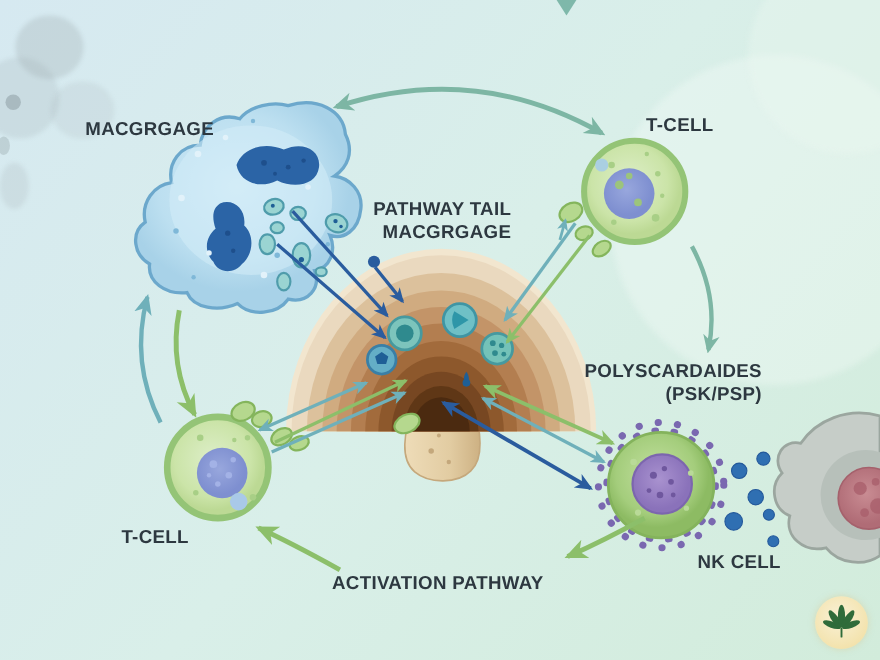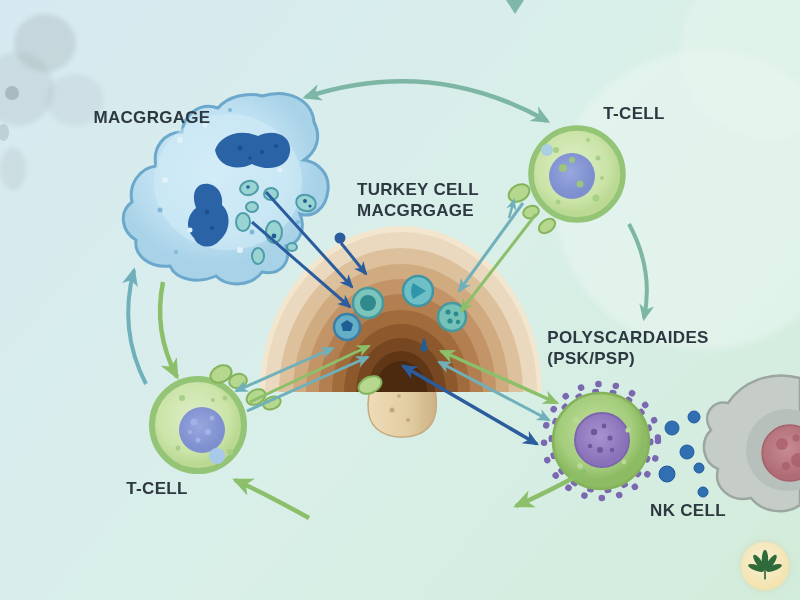--- a/index.html
+++ b/index.html
@@ -14,21 +14,21 @@
   .b3{left:46px;top:74px;width:58px;height:52px;background:rgba(168,180,184,.18);filter:blur(2px);}
   .d1{left:5px;top:86px;width:14px;height:14px;background:rgba(128,144,150,.45);}
   .d2{left:-2px;top:124px;width:11px;height:17px;background:rgba(140,155,160,.32);}
   .b4{left:0px;top:148px;width:26px;height:42px;background:rgba(158,172,176,.2);filter:blur(2px);}
   .halo1{left:555px;top:50px;width:300px;height:300px;background:rgba(245,252,248,.35);filter:blur(3px);}
   .halo2{left:680px;top:-40px;width:180px;height:180px;background:rgba(235,248,240,.4);filter:blur(3px);}
   svg.canvas{position:absolute;left:0;top:0;}
   .label{
     position:absolute;transform:translateX(-50%);
     font-size:17px;font-weight:600;letter-spacing:.3px;
-    color:var(--ink);white-space:nowrap;text-align:left;line-height:21px;margin-left:16px;
+    color:var(--ink);white-space:nowrap;text-align:right;line-height:21px;
   }
   .logo{
     position:absolute;left:741px;top:542px;width:48px;height:48px;border-radius:50%;
     background:radial-gradient(circle at 45% 40%, #f9f1d6 0%, #f3e3ae 70%, #eeda9c 100%);
     box-shadow:0 0 6px rgba(220,200,140,.5);
     display:flex;align-items:center;justify-content:center;
   }
 </style>
 </head>
 <body>
@@ -277,29 +277,30 @@
       <path d="M250,402 L369,346" style="stroke:var(--arrow-green)" stroke-width="3" marker-end="url(#ah-green)"></path>
       <path d="M441,351 L557,403" style="stroke:var(--arrow-green)" stroke-width="3.5" marker-start="url(#ah-green)" marker-end="url(#ah-green)"></path>
       <path d="M439,362 L549,420" style="stroke:var(--arrow-teal)" stroke-width="3" marker-start="url(#ah-teal)" marker-end="url(#ah-teal)"></path>
       <path d="M509,218 L514,200" style="stroke:var(--arrow-teal)" stroke-width="2.5" marker-end="url(#ah-teal)"></path>
     </g>
   </svg>
 
   <div class="label" style="left:136px;top:107px">MACGRGAGE</div>
   <div class="label" style="left:618px;top:103px">T-CELL</div>
   <div class="label" style="left:402px;top:179px">
-    <div>TURKEY CELL</div>
+    <div>PATHWAY TAIL</div>
     <div>MACGRGAGE</div>
   </div>
   <div class="label" style="left:612px;top:327px">
     <div>POLYSCARDAIDES</div>
     <div>(PSK/PSP)</div>
   </div>
   <div class="label" style="left:141px;top:478px">T-CELL</div>
   <div class="label" style="left:672px;top:500px">NK CELL</div>
+  <div class="label" style="left:398px;top:519px">ACTIVATION PATHWAY</div>
 
   <div class="logo">
     <svg width="34" height="34" viewBox="0 0 40 40">
       <g transform="translate(20,26)" style="fill:var(--logo-leaf)">
         <ellipse transform="rotate(-70)" cx="0" cy="-11" rx="3.4" ry="10"></ellipse>
         <ellipse transform="rotate(-35)" cx="0" cy="-12" rx="3.6" ry="11"></ellipse>
         <ellipse cx="0" cy="-13" rx="3.8" ry="12"></ellipse>
         <ellipse transform="rotate(35)" cx="0" cy="-12" rx="3.6" ry="11"></ellipse>
         <ellipse transform="rotate(70)" cx="0" cy="-11" rx="3.4" ry="10"></ellipse>
       </g>

